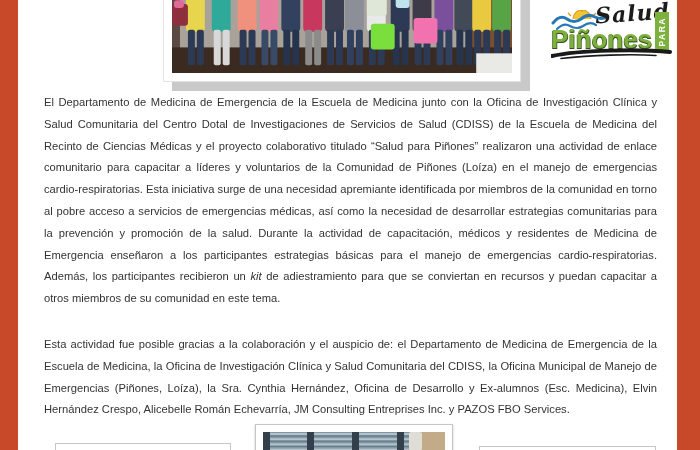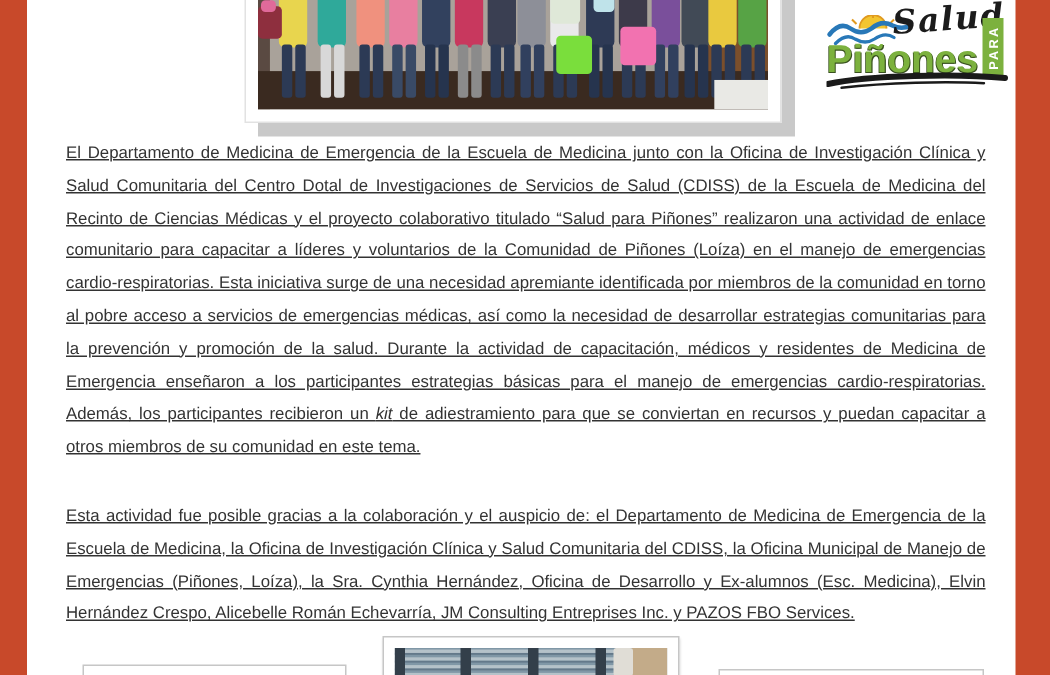--- a/index.html
+++ b/index.html
@@ -26,21 +26,21 @@
                 color:#7CB13E;letter-spacing:0px;
                 text-shadow:0.7px 0.7px 0 #39511f, -0.5px 0.5px 0 #39511f;}
   .logo-para{position:absolute;left:104px;top:10px;width:14px;height:40px;background:#7CB13E;
              display:flex;align-items:center;justify-content:center;}
   .logo-para span{writing-mode:vertical-rl;transform:rotate(180deg);color:#ffffff;
                   font-weight:bold;font-size:8.5px;letter-spacing:1.5px;}
   .logo-swoosh{position:absolute;left:0;top:46px;}
 
   
   .article{position:absolute;left:44px;top:92px;width:613px;color:#333333;
-           font-size:11.2px;line-height:21.8px;text-align:justify;text-decoration:underline;}
+           font-size:11.2px;line-height:21.8px;text-align:justify;}
   .article p{margin:0;}
   .article p + p{margin-top:24px;}
 
   
   .bframe{position:absolute;background:#fff;border:1px solid #c6c6c6;box-sizing:border-box;
           padding:7px;height:130px;}
   .bframe .photo{width:100%;height:100%;overflow:hidden;}
   .bframe svg{display:block;width:100%;height:100%;}
   .bframe.bf-left{left:55px;top:443px;width:176px;}
   .bframe.bf-center{left:255px;top:424px;width:198px;box-shadow:0 1px 2px rgba(0,0,0,.25);}

